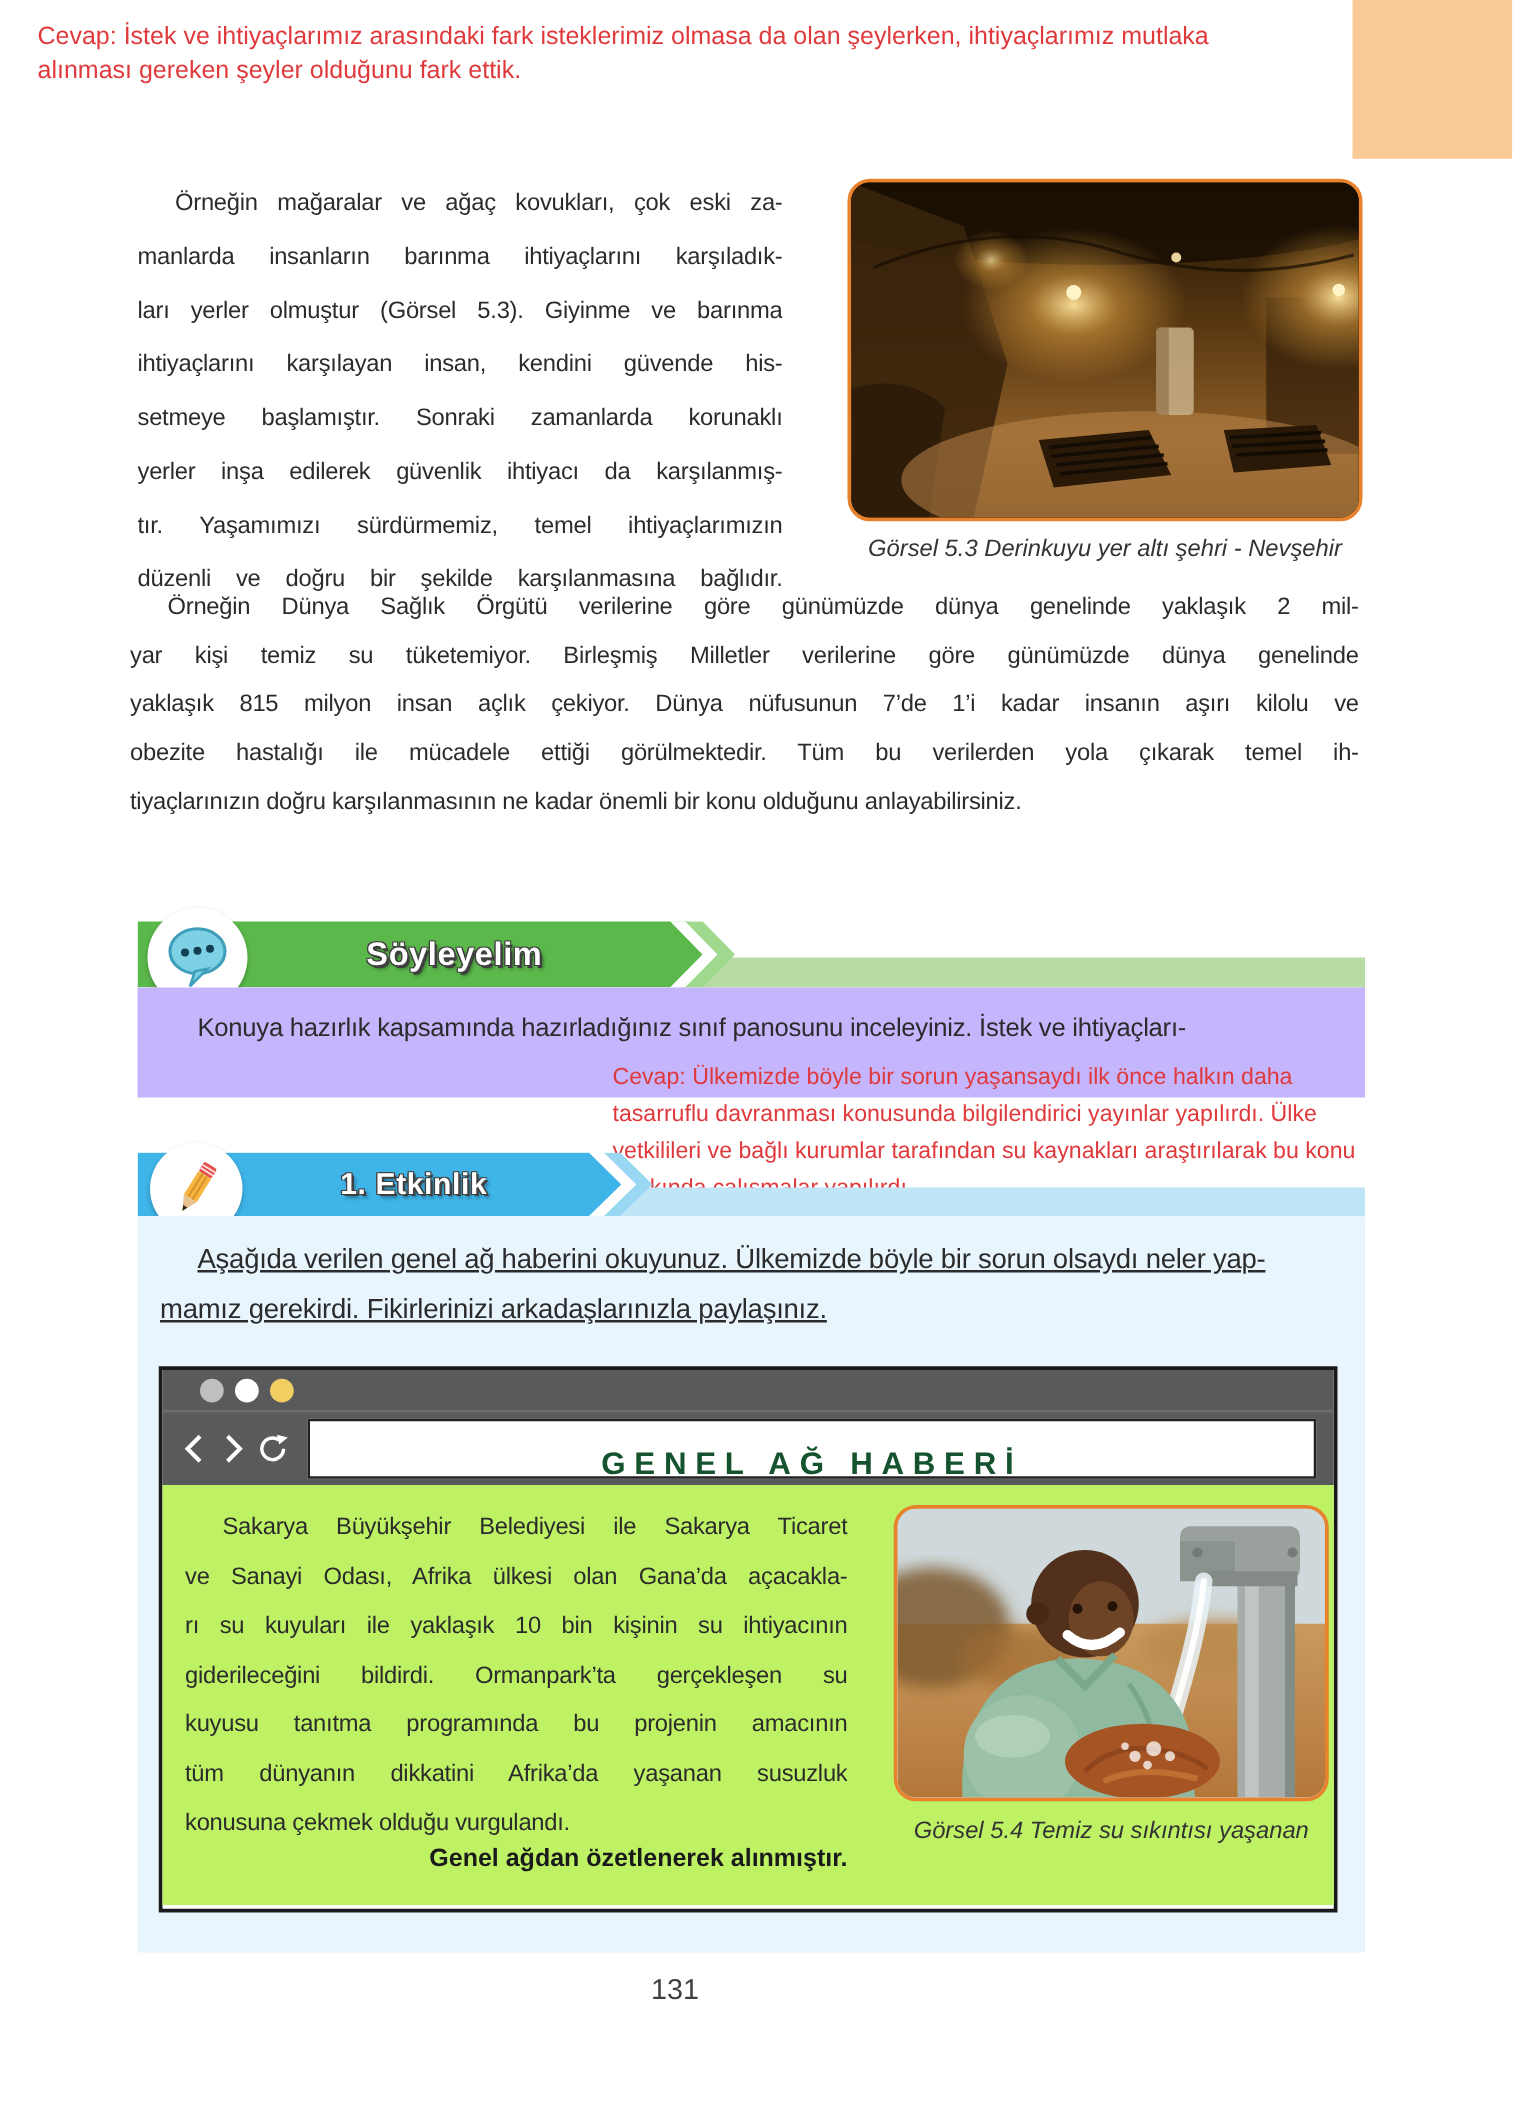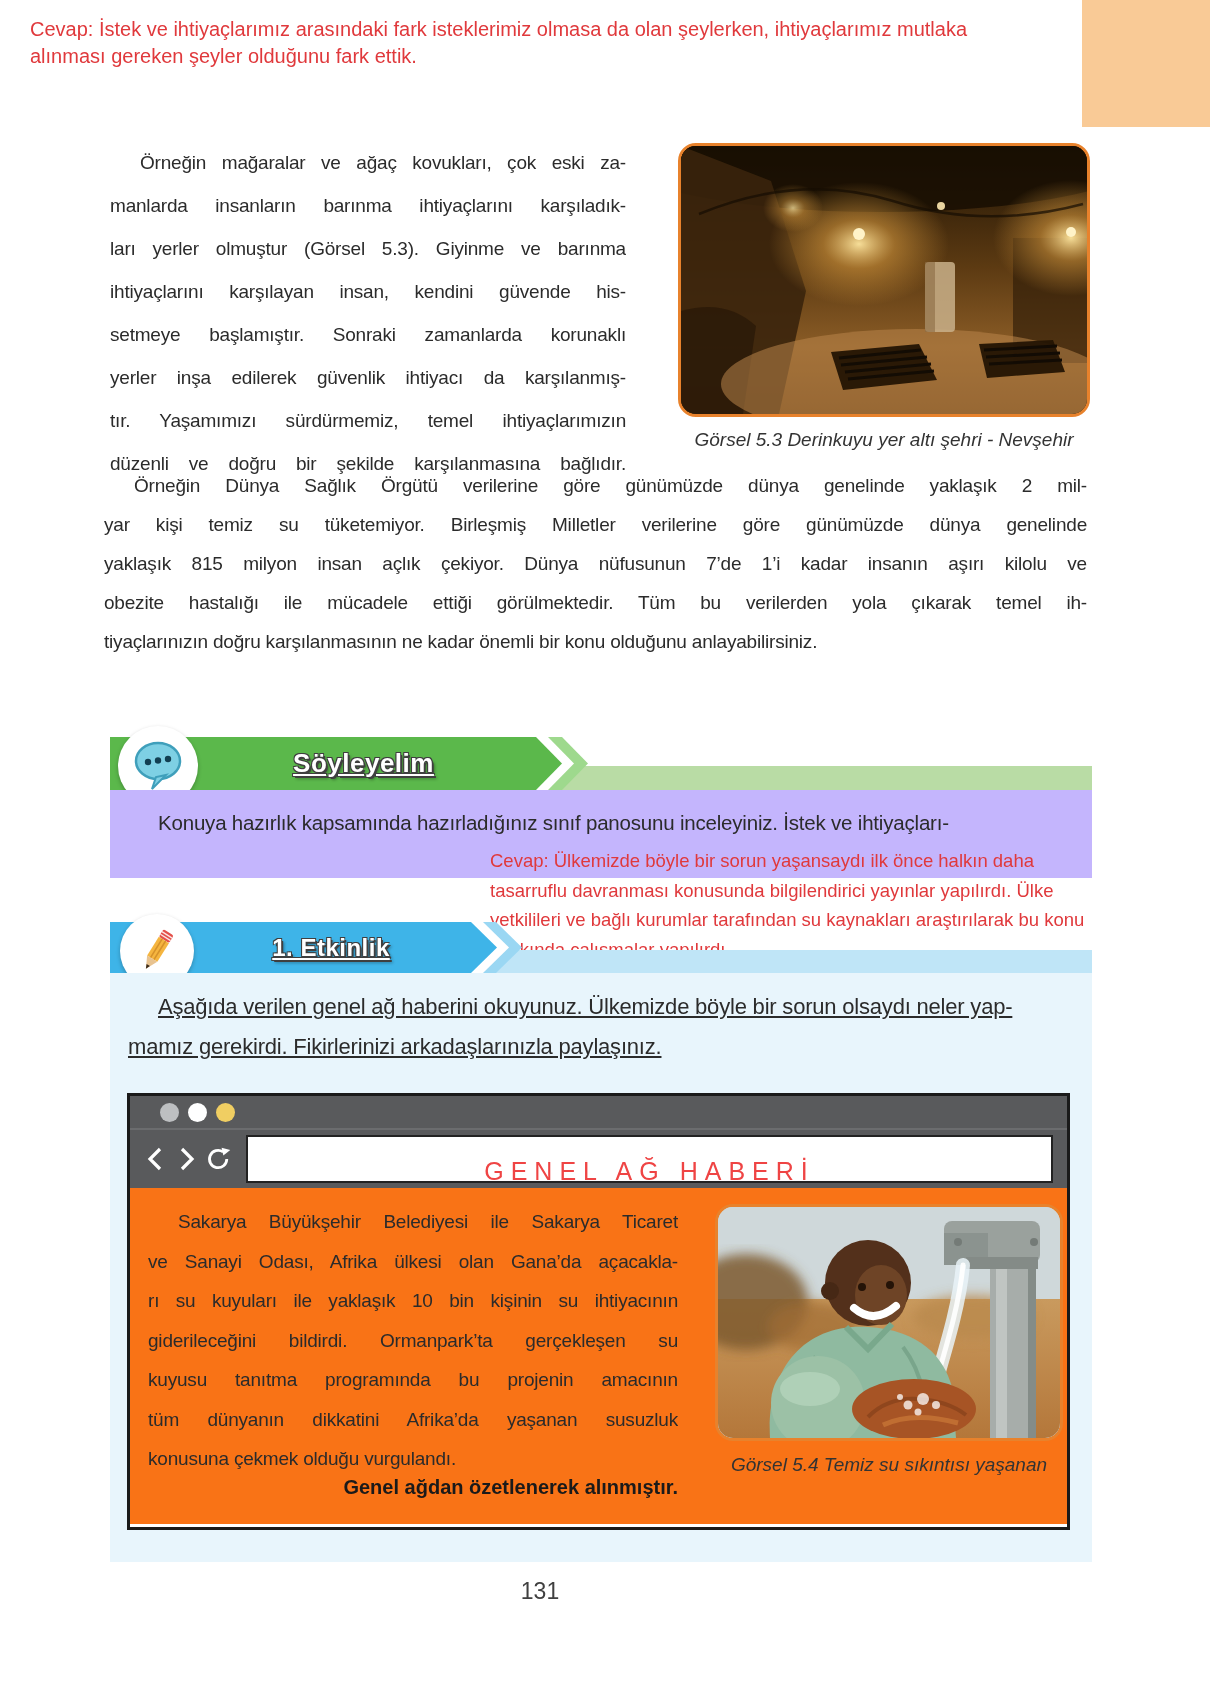--- a/index.html
+++ b/index.html
@@ -31,21 +31,21 @@
   #fig54{position:absolute;left:585px;top:16px;width:348px;}
   #fig54 .imgbox{width:342px;height:231px;background:#cfd8da;}
   #fig54 .figcap{margin-top:10px;}
 
   
   .chev{position:absolute;height:53px;}
   .chev-shape{position:absolute;top:0;left:0;height:100%;
       clip-path:polygon(0 0,calc(100% - 26px) 0,100% 50%,calc(100% - 26px) 100%,0 100%);}
   .banner-label{position:absolute;top:0;width:100%;text-align:center;font-weight:bold;color:#fff;
       line-height:53px;padding-left:55px;box-sizing:border-box;letter-spacing:.5px;
-      text-shadow:2px 2px 0 #3f3f3f,-1px -1px 0 #3f3f3f,1px -1px 0 #3f3f3f,-1px 1px 0 #3f3f3f,3px 3px 3px rgba(0,0,0,.35);text-decoration:underline;}
+      text-shadow:2px 2px 0 #3f3f3f,-1px -1px 0 #3f3f3f,1px -1px 0 #3f3f3f,-1px 1px 0 #3f3f3f,3px 3px 3px rgba(0,0,0,.35);}
   .icon-circle{position:absolute;background:#fff;border-radius:50%;box-shadow:0 2px 4px rgba(0,0,0,.25);
       display:flex;align-items:center;justify-content:center;}
 
   
   #sg-strip{position:absolute;left:545px;top:766px;width:547px;height:24px;background:#B9DCA5;}
   #sg-banner{left:110px;top:737px;width:478px;}
   #sg-banner .c1{width:478px;background:#9ED98D;}
   #sg-banner .c2{width:464px;background:#ffffff;}
   #sg-banner .c3{width:452px;background:#5BB84B;}
   #sg-banner .banner-label{width:452px;font-size:26px;}
@@ -70,22 +70,22 @@
 
   
   #browser{position:absolute;left:127px;top:1093px;width:943px;height:437px;background:#fff;
       border:3px solid #1a1a1a;box-sizing:border-box;}
   #browser .bar1{height:32px;background:#595A5C;display:flex;align-items:center;padding-left:30px;gap:9px;}
   .winbtn{width:19px;height:19px;border-radius:50%;}
   .winbtn.b1{background:#BDBFC1;} .winbtn.b2{background:#FFFFFF;} .winbtn.b3{background:#F0CE62;}
   #browser .bar2{height:58px;background:#595A5C;border-top:2px solid #6b6c6e;display:flex;align-items:center;padding:0 14px 0 12px;gap:6px;}
   .navbtn{width:26px;height:26px;display:flex;align-items:center;justify-content:center;}
   #addr{flex:1;height:44px;background:#fff;border:2px solid #222;margin-left:8px;display:flex;align-items:center;justify-content:center;}
-  #news-title{color:#ef4444;font-weight:normal;font-size:25px;letter-spacing:7px;white-space:nowrap;margin-top:24px;}
-  #bcontent{position:relative;height:336px;background:#f97316;padding-left:16px;}
+  #news-title{color:#14532d;font-weight:bold;font-size:25px;letter-spacing:7px;white-space:nowrap;margin-top:24px;}
+  #bcontent{position:relative;height:336px;background:#bef264;padding-left:16px;}
   #news{position:absolute;left:18px;top:14px;width:530px;font-size:19px;}
   #news .jline{line-height:39.5px;height:39.5px;overflow:hidden;}
   #source-note{position:absolute;left:18px;top:288px;width:530px;text-align:right;font-weight:bold;font-size:20px;color:#1a1a1a;}
 
   
   #pageno{position:absolute;left:480px;top:1578px;width:120px;text-align:center;font-size:23px;color:#404040;}
 </style>
 </head>
 <body>
 

